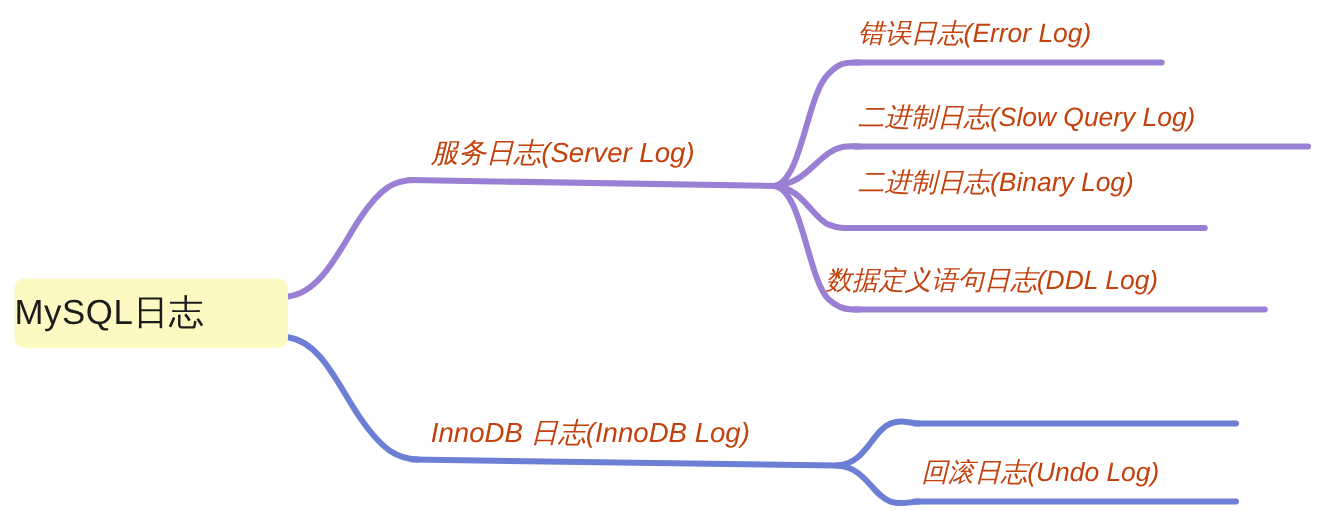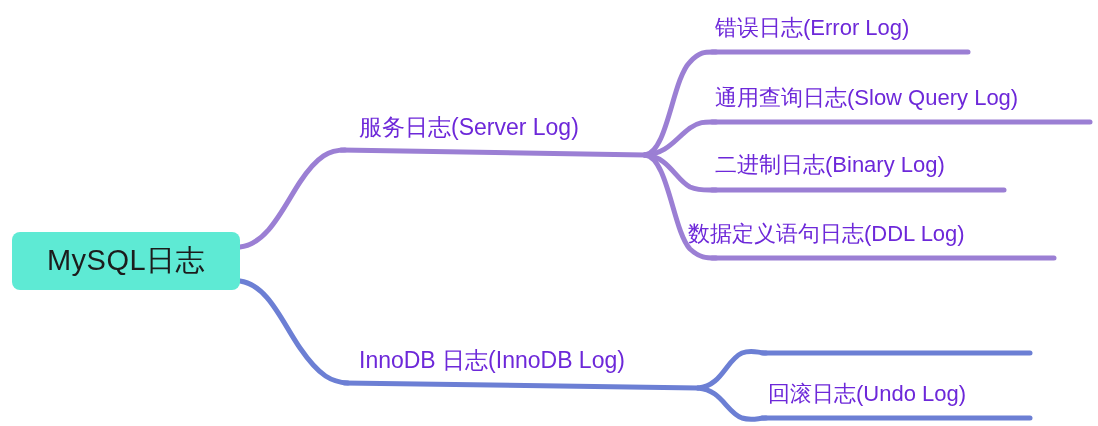--- a/index.html
+++ b/index.html
@@ -19,34 +19,34 @@
     position: absolute;
     top: 0;
     left: 0;
     width: 1098px;
     height: 426px;
     pointer-events: none;
   }
   .node-label {
     position: absolute;
     white-space: nowrap;
-    color: #6d28d9;
+    color: #c2410c;
     line-height: 1;
+    font-style: italic;
   }
   .root-node {
     position: absolute;
     left: 12px;
     top: 232px;
     width: 228px;
     height: 58px;
-    background: #5eead4;
+    background: #fef9c3;
     border-radius: 8px;
     display: flex;
     align-items: center;
-    justify-content: center;
     box-sizing: border-box;
   }
   .root-node .root-text {
     font-size: 29px;
     color: #1c1c1c;
     letter-spacing: 0.5px;
   }
   .branch-label {
     font-size: 23px;
     text-align: right;
@@ -93,24 +93,24 @@
 
   <div class="node-label branch-label" style="left:359px; top:349px;">
     <span>InnoDB 日志(InnoDB Log)</span>
   </div>
 
   <div class="node-label leaf-label" style="left:715px; top:17px;">
     <span>错误日志(Error Log)</span>
   </div>
 
   <div class="node-label leaf-label" style="left:715px; top:87px;">
-    <span>通用查询日志(Slow Query Log)</span>
+    <span>二进制日志(Slow Query Log)</span>
   </div>
 
-  <div class="node-label leaf-label" style="left:715px; top:154px;">
+  <div class="node-label leaf-label" style="left:715px; top:141px;">
     <span>二进制日志(Binary Log)</span>
   </div>
 
   <div class="node-label leaf-label" style="left:688px; top:223px;">
     <span>数据定义语句日志(DDL Log)</span>
   </div>
 
 
   <div class="node-label leaf-label" style="left:768px; top:383px;">
     <span>回滚日志(Undo Log)</span>

